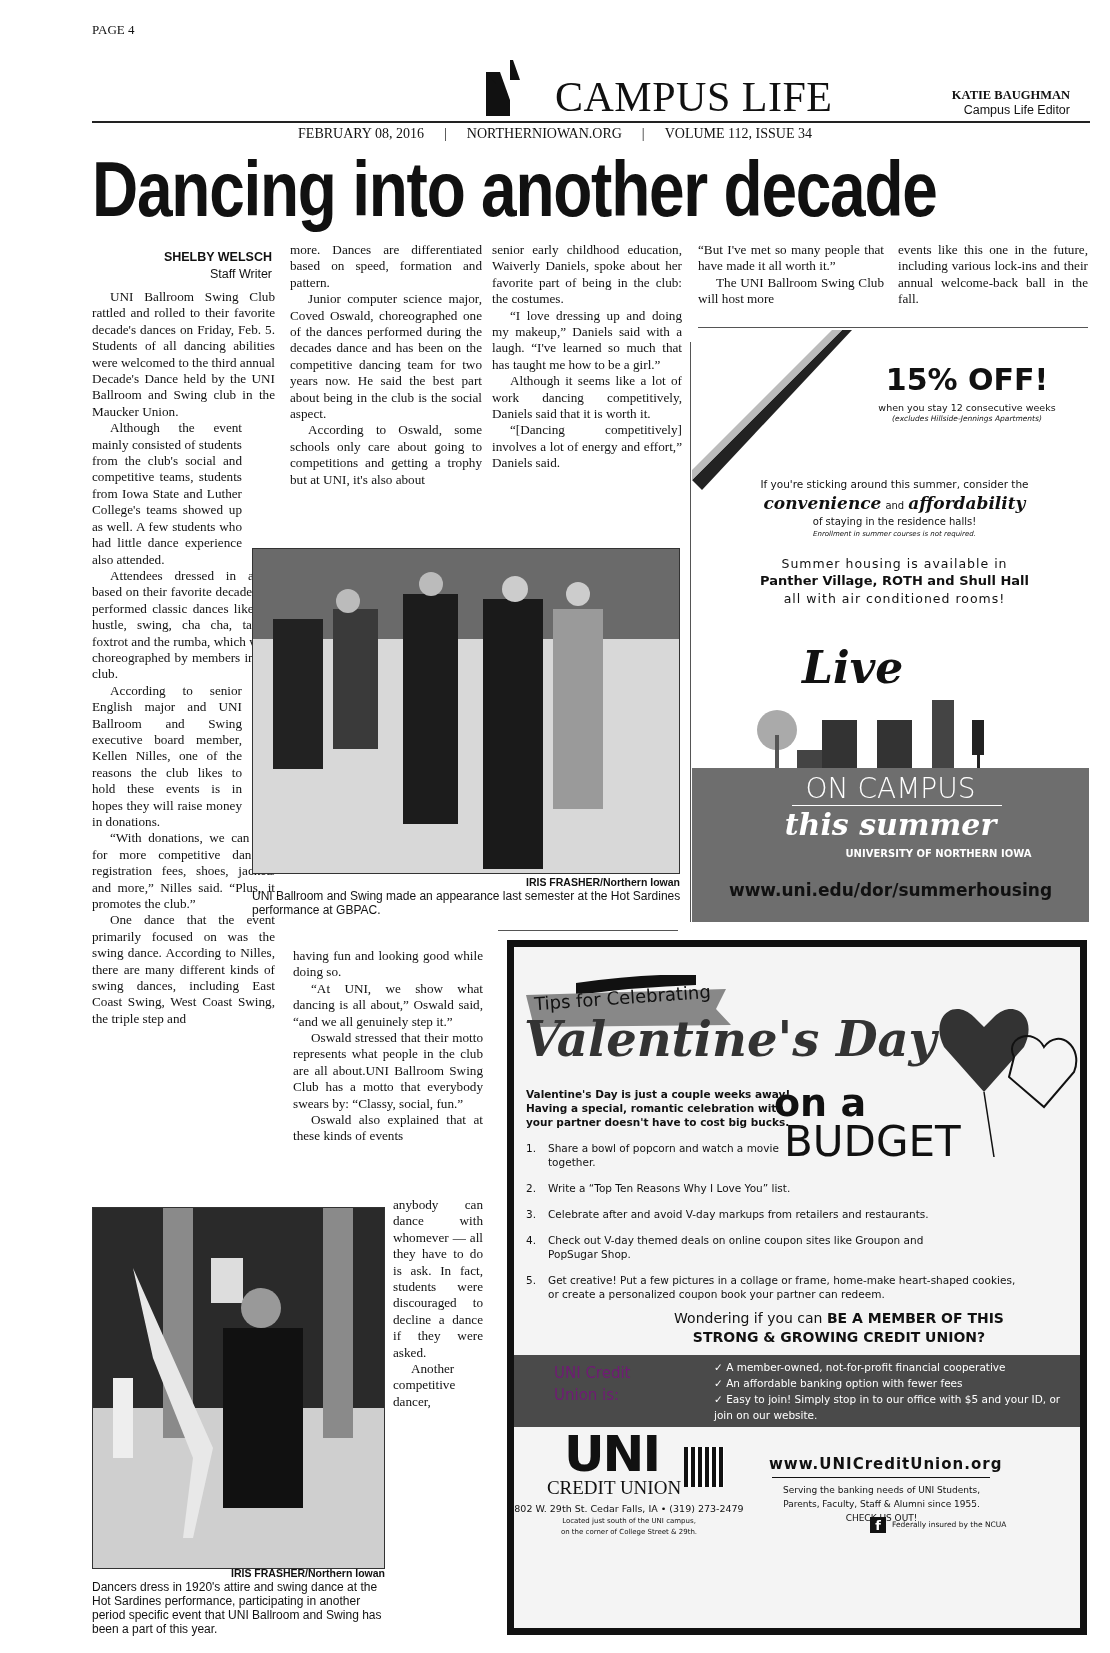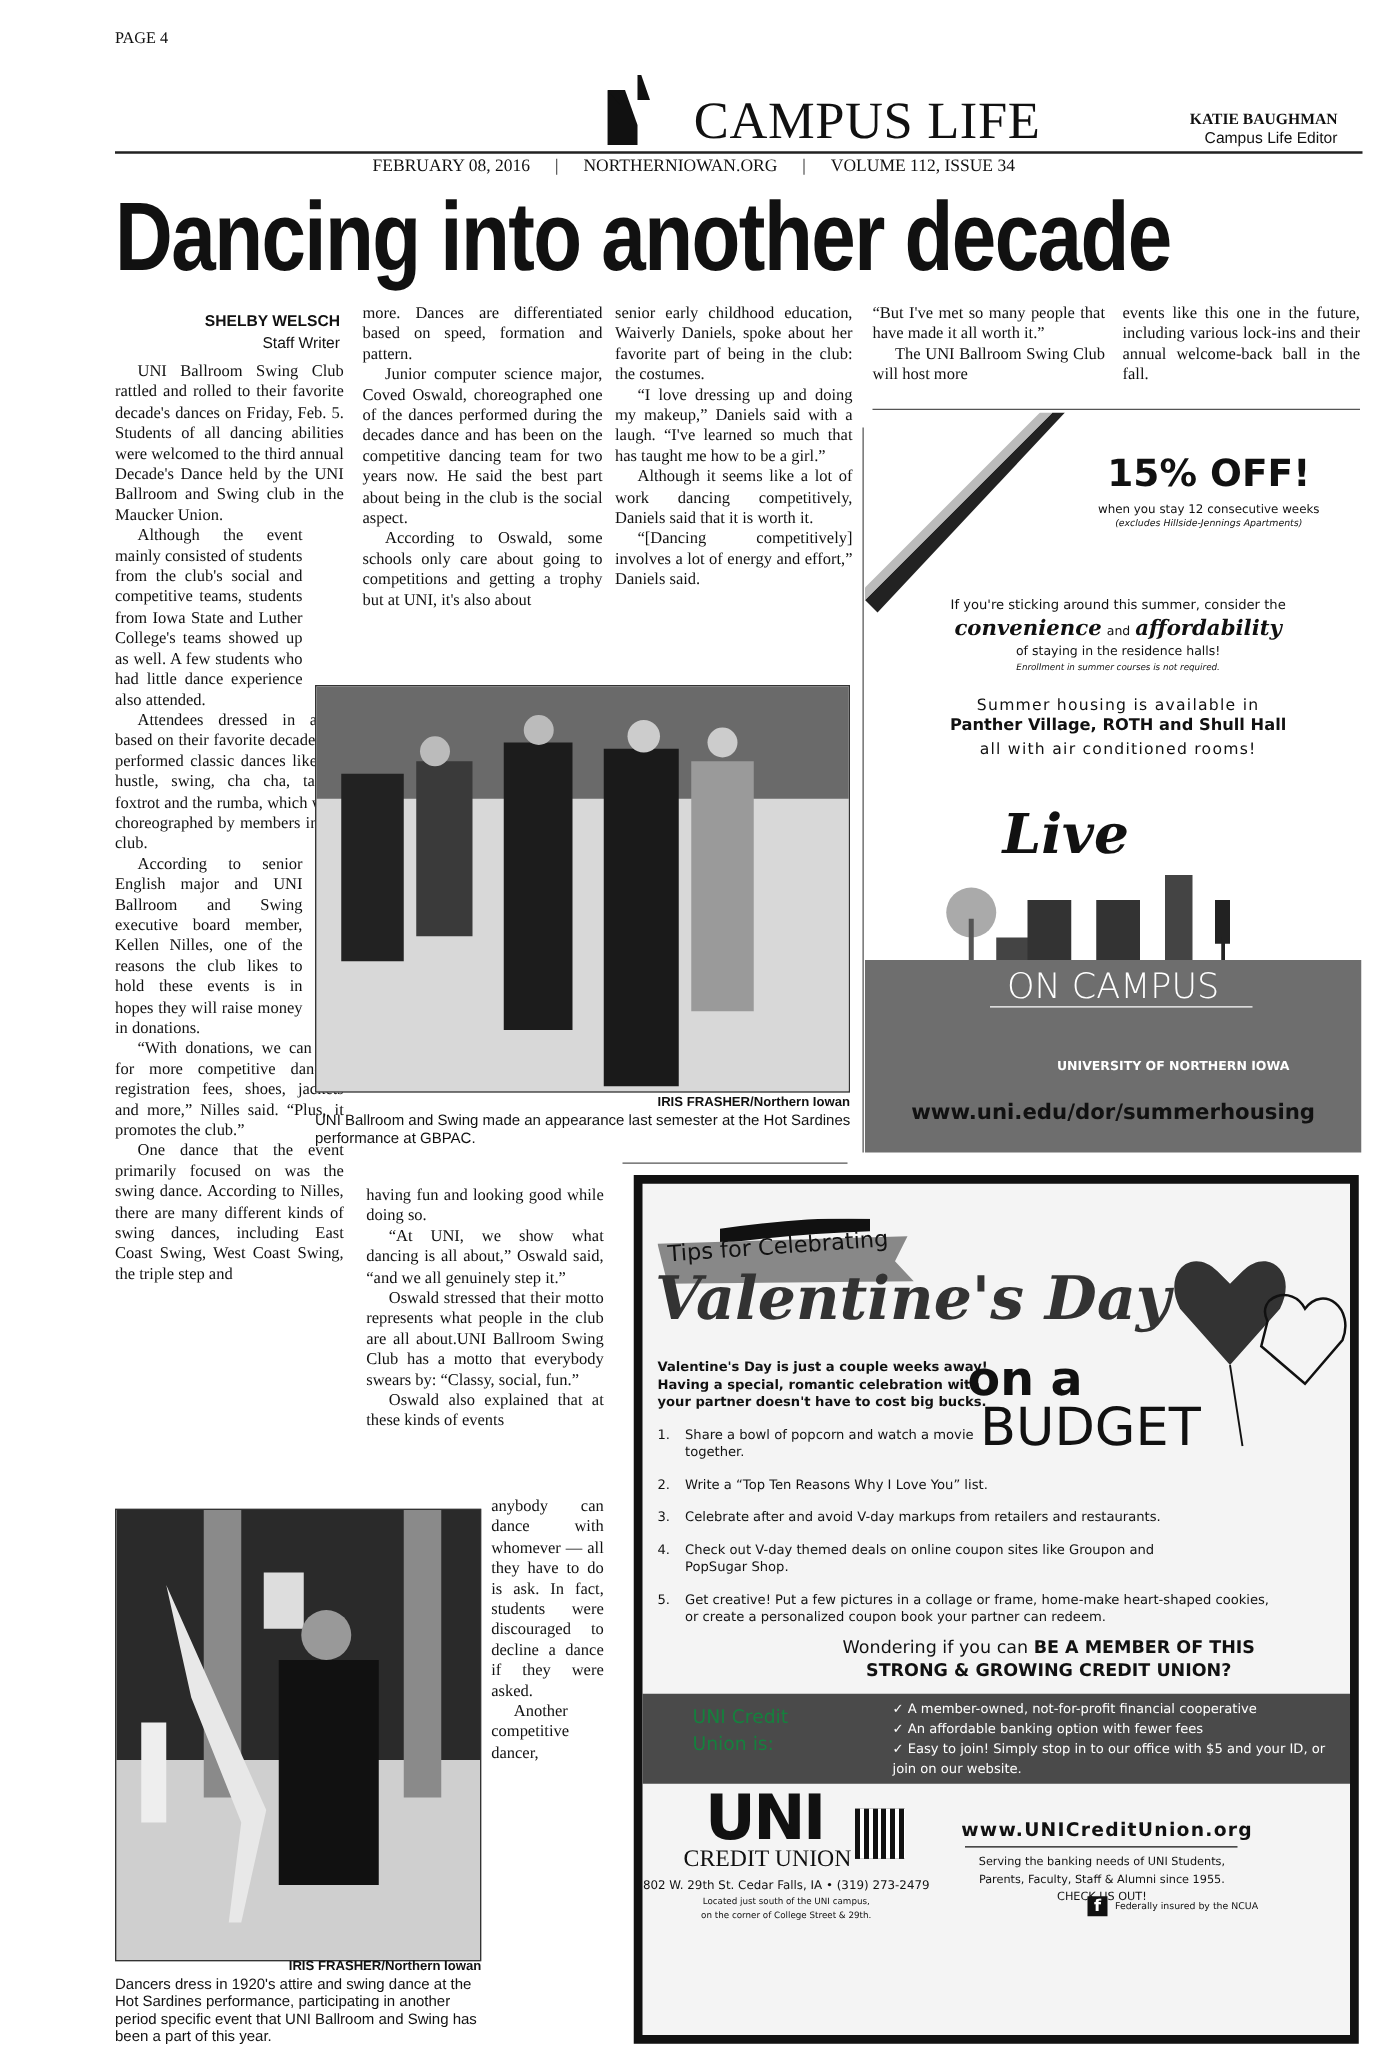--- a/index.html
+++ b/index.html
@@ -168,20 +168,21 @@
     <rect x="70" y="30" width="35" height="50" fill="#333"></rect>
     <rect x="125" y="30" width="35" height="50" fill="#333"></rect>
     <rect x="180" y="10" width="22" height="70" fill="#444"></rect>
     <rect x="220" y="30" width="12" height="35" fill="#222"></rect>
       <rect x="225" y="60" width="3" height="20" fill="#222"></rect>
   </svg>
   <div class="abs script" style="left:110px; top:312px; font-size:44px;">Live</div>
   <div class="abs grayband" style="left:0; top:438px; width:397px; height:154px;"></div>
   <div class="abs sans" style="left:0; top:442px; width:397px; text-align:center; font-size:28px; color:#fff; font-weight:300;">ON CAMPUS</div>
   <div class="abs" style="left:100px; top:475px; width:210px; height:1px; background:#fff;"></div>
+  <div class="abs script" style="left:0; top:477px; width:397px; text-align:center; font-size:30px; color:#fff;">this summer</div>
   <div class="abs sans" style="left:0; top:518px; width:397px; text-align:center; font-size:10px; color:#fff; font-weight:bold;margin-left:48px;">UNIVERSITY OF NORTHERN IOWA</div>
   <div class="abs sans" style="left:0; top:550px; width:397px; text-align:center; font-size:17px; font-weight:bold; color:#111;">www.uni.edu/dor/summerhousing</div>
 </div>
 
 <div class="abs hrule" style="left:498px; top:930px; width:180px;"></div>
 
 <div class="abs ad2">
   <svg class="abs" style="left:12px; top:28px;" width="230" height="60" viewBox="0 0 230 60">
     <path d="M50 8 Q120 -2 170 0 L170 10 Q110 12 50 20 Z" fill="#111"></path>
     <path d="M0 20 L200 14 L190 34 L205 50 L8 52 Z" fill="#888"></path>
@@ -215,21 +216,21 @@
       </div>
     <div style="display:flex; width:500px;">
         <span style="width:22px; flex:none;">5.</span>
         <span>Get creative! Put a few pictures in a collage or frame, home-make heart-shaped cookies, or create a personalized coupon book your partner can redeem.</span>
       </div>
   </div>
   <div class="abs vsans" style="left:100px; top:362px; width:450px; text-align:center; font-size:14px; line-height:19px;">
     <span>Wondering if you can </span><b>BE A MEMBER OF THIS</b><br><b>STRONG &amp; GROWING CREDIT UNION?</b>
   </div>
   <div class="abs" style="left:0; top:408px; width:566px; height:72px; background:#4a4a4a;"></div>
-  <div class="abs vsans" style="left:40px; top:415px; width:110px; font-size:15px; color:#15803d; line-height:22px;">UNI Credit Union is:</div>
+  <div class="abs vsans" style="left:40px; top:415px; width:110px; font-size:15px; color:#701a75; line-height:22px;">UNI Credit Union is:</div>
   <div class="abs vsans" style="left:200px; top:412px; width:360px; font-size:10.5px; color:#fff; line-height:16px;">
     <div><span>✓</span> <span>A member-owned, not-for-profit financial cooperative</span></div>
     <div><span>✓</span> <span>An affordable banking option with fewer fees</span></div>
     <div><span>✓</span> <span>Easy to join! Simply stop in to our office with $5 and your ID, or join on our website.</span></div>
   </div>
   <div class="abs vsans" style="left:50px; top:482px; font-size:50px; font-weight:bold; letter-spacing:-2px; line-height:1;">UNI</div>
   <div class="abs" style="left:30px; top:530px; width:140px; text-align:center; font-size:19px; font-family:'Liberation Serif', serif;">CREDIT UNION</div>
   <div class="abs" style="left:170px; top:500px; width:40px; height:40px; background:repeating-linear-gradient(90deg,#111 0 4px,#fff 4px 7px), #111;"></div>
   <div class="abs vsans" style="left:0; top:556px; width:230px; text-align:center; font-size:9.5px;">802 W. 29th St. Cedar Falls, IA • (319) 273-2479</div>
   <div class="abs vsans" style="left:0; top:570px; width:230px; text-align:center; font-size:7px;">Located just south of the UNI campus,</div>

